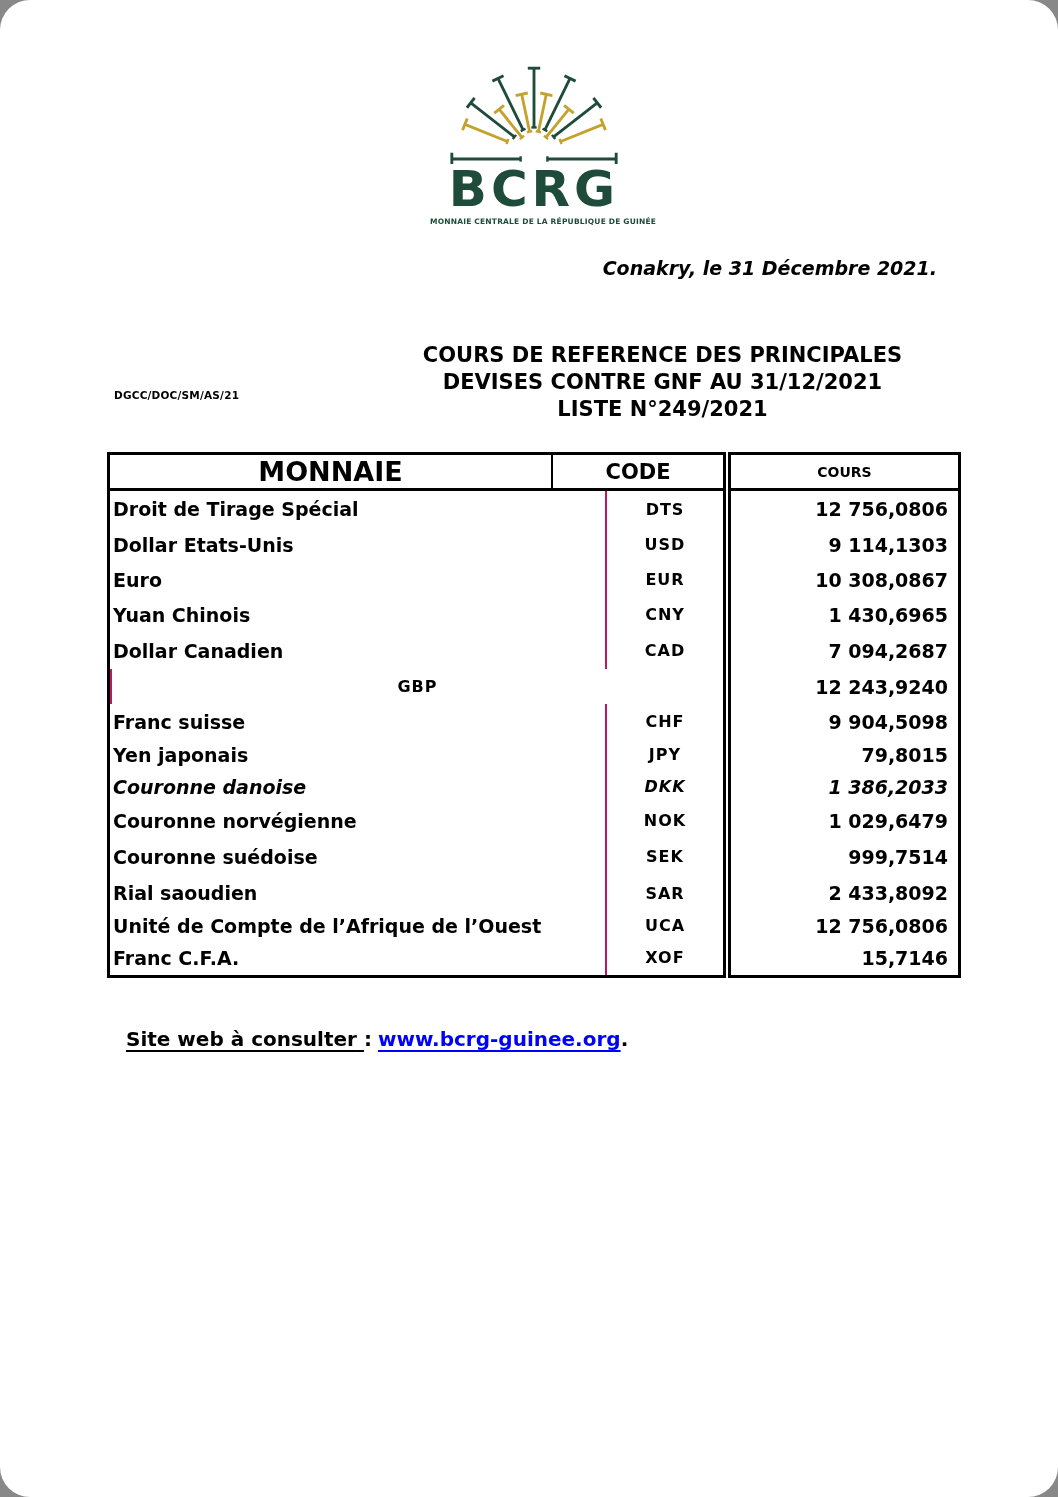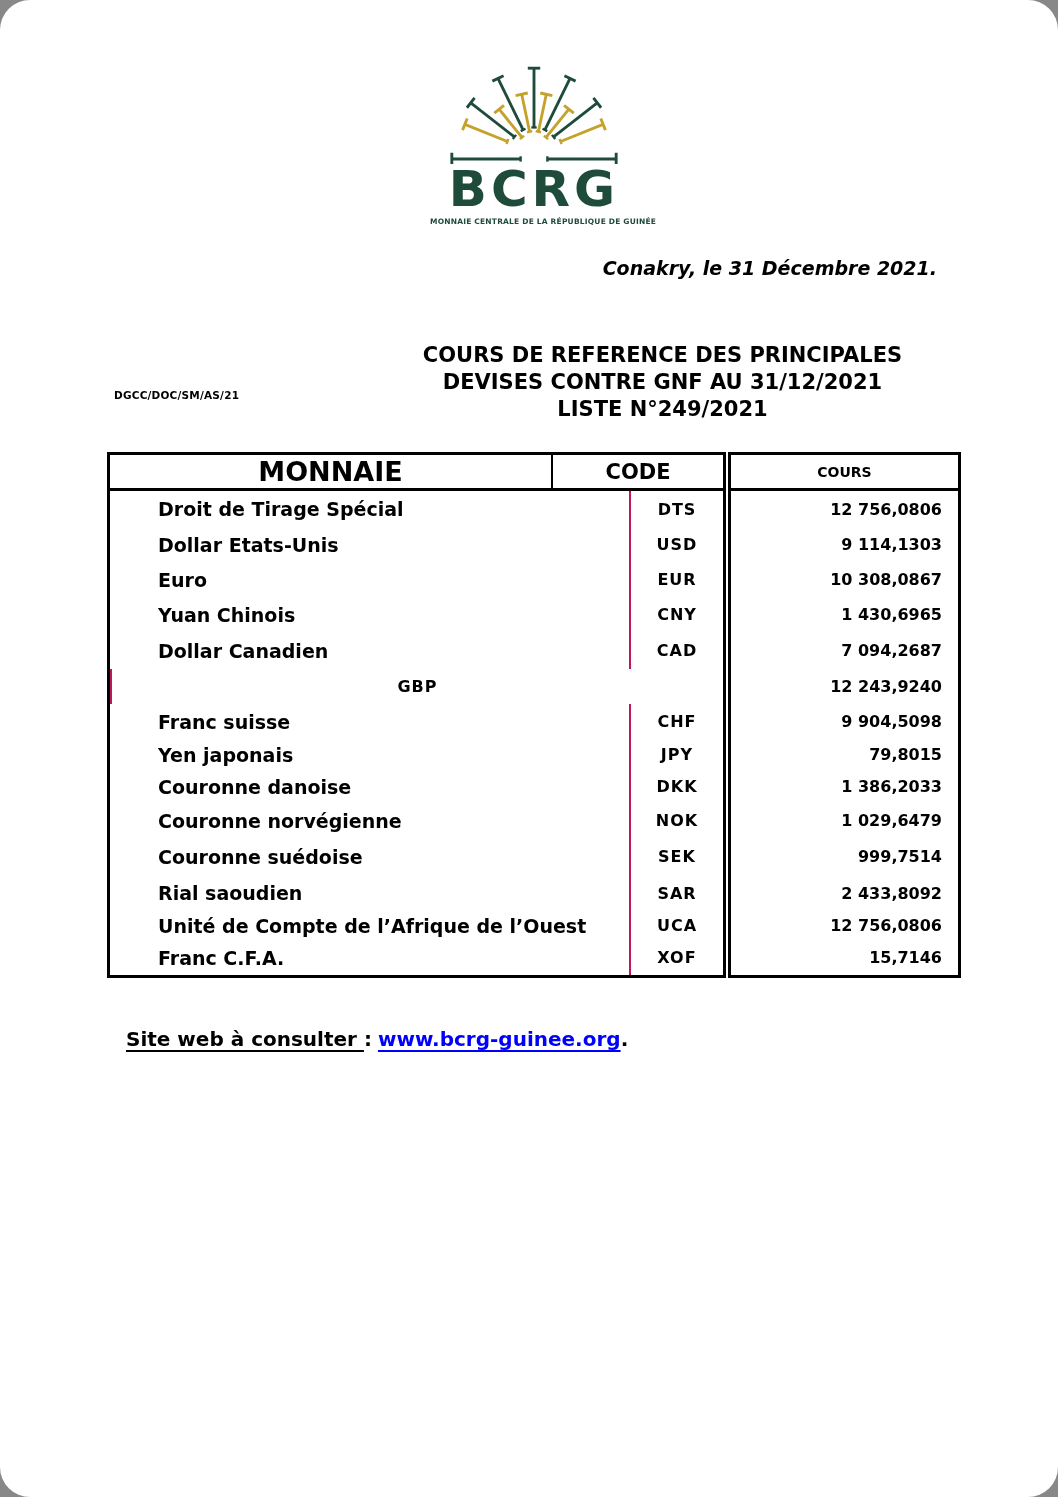--- a/index.html
+++ b/index.html
@@ -48,29 +48,29 @@
     font-weight:bold; font-size:22px;
   }
   .hcell.monnaie { width:441px; font-size:27px; }
   .hcell.code { flex:1; border-left:2px solid #000; font-size:21px; }
   .hcell.cours { flex:1; font-size:14px; }
 
   .trow { display:flex; height:35px; }
   .tbody .trow:nth-child(1)  { height:36px; }
   .tbody .trow:nth-child(5)  { height:37px; }
   .tbody .trow:nth-child(8)  { height:31px; }
-  .tbody .trow:nth-child(9)  { height:33px; }
+  .tbody .trow:nth-child(9)  { height:33px;font-style:italic; }
   .tbody .trow:nth-child(11) { height:37px; }
   .tbody .trow:nth-child(12) { height:36px; }
   .tbody .trow:nth-child(13) { height:29px; }
   .tbody .trow:nth-child(14) { height:35px; }
   .cell { display:flex; align-items:center; font-weight:bold; }
-  .cell.monnaie { width:495px; padding-left:24px; box-sizing:border-box; font-size:19px;margin-left:24px; }
+  .cell.monnaie { width:495px; padding-left:3px; box-sizing:border-box; font-size:19px; }
   .cell.code { flex:1; justify-content:center; border-left:2px solid #be185d; font-size:16px; letter-spacing:1px; }
-  .cell.cours { flex:1; justify-content:flex-end; padding-right:16px; font-size:16px; }
+  .cell.cours { flex:1; justify-content:flex-end; padding-right:10px; font-size:19px; }
 
   
   .footer { position:absolute; left:126px; top:1027px; font-size:20px; font-weight:bold; }
   .site-label, .site-label-space {
     text-decoration:underline; text-decoration-thickness:2px; text-underline-offset:4px;
   }
   .sep { margin-right:6px; }
   .site-link {
     color:#0000ff; text-decoration:underline; text-decoration-thickness:2px;
     text-underline-offset:4px; cursor:pointer;

